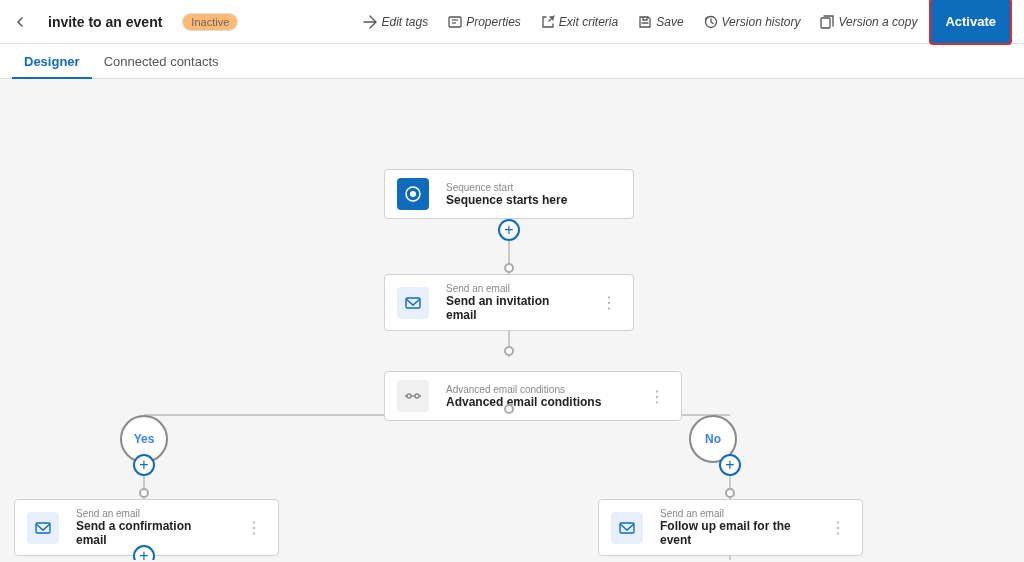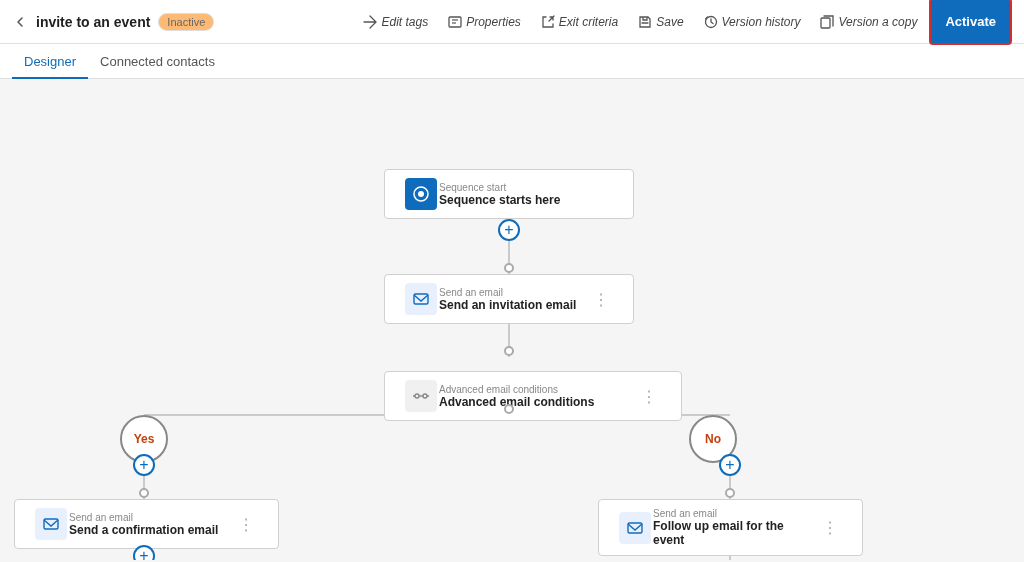--- a/index.html
+++ b/index.html
@@ -11,21 +11,21 @@
       align-items: center;
       background: #fff;
       border-bottom: 1px solid #e0e0e0;
       padding: 0 12px;
       height: 44px;
       gap: 8px;
     }
     .header-left {
       display: flex;
       align-items: center;
-      gap: 8px;
+      gap: 20px;
       flex: 1;
     }
     .back-btn {
       cursor: pointer;
       color: #555;
       font-size: 16px;
       background: none;
       border: none;
       display: flex;
       align-items: center;
@@ -85,42 +85,42 @@
       font-size: 13px;
       padding: 10px 12px 8px;
       cursor: pointer;
       color: #555;
       border-bottom: 2px solid transparent;
       margin-bottom: -1px;
     }
     .tab.active {
       color: #0f6cbd;
       border-bottom: 2px solid #0f6cbd;
-      font-weight: 400;
+      font-weight: 700;
     }
 
     
     .canvas {
       background: #f5f5f5;
       width: 1024px;
       height: calc(562px - 44px - 37px);
       position: relative;
       overflow: hidden;
     }
 
     
     .node {
       position: absolute;
       background: #fff;
       border: 1px solid #d0d0d0;
       border-radius: 4px;
       display: flex;
       align-items: center;
-      gap: 2px;
-      padding: 8px 20px;
+      gap: 17px;
+      padding: 8px 12px;
     }
     .node-icon {
       width: 32px;
       height: 32px;
       border-radius: 4px;
       display: flex;
       align-items: center;
       justify-content: center;
       flex-shrink: 0;
     }
@@ -166,21 +166,21 @@
       width: 48px;
       height: 48px;
       border-radius: 50%;
       border: 2px solid #888;
       background: #fff;
       display: flex;
       align-items: center;
       justify-content: center;
       font-size: 12px;
       font-weight: 600;
-      color: #c2410c;
+      color: #3b82f6;
     }
     .bubble-yes { left: 120px; top: 336px; }
     .bubble-no { left: 689px; top: 336px; }
 
     
     .node-confirm {
       left: 14px;
       top: 420px;
       width: 265px;
     }

